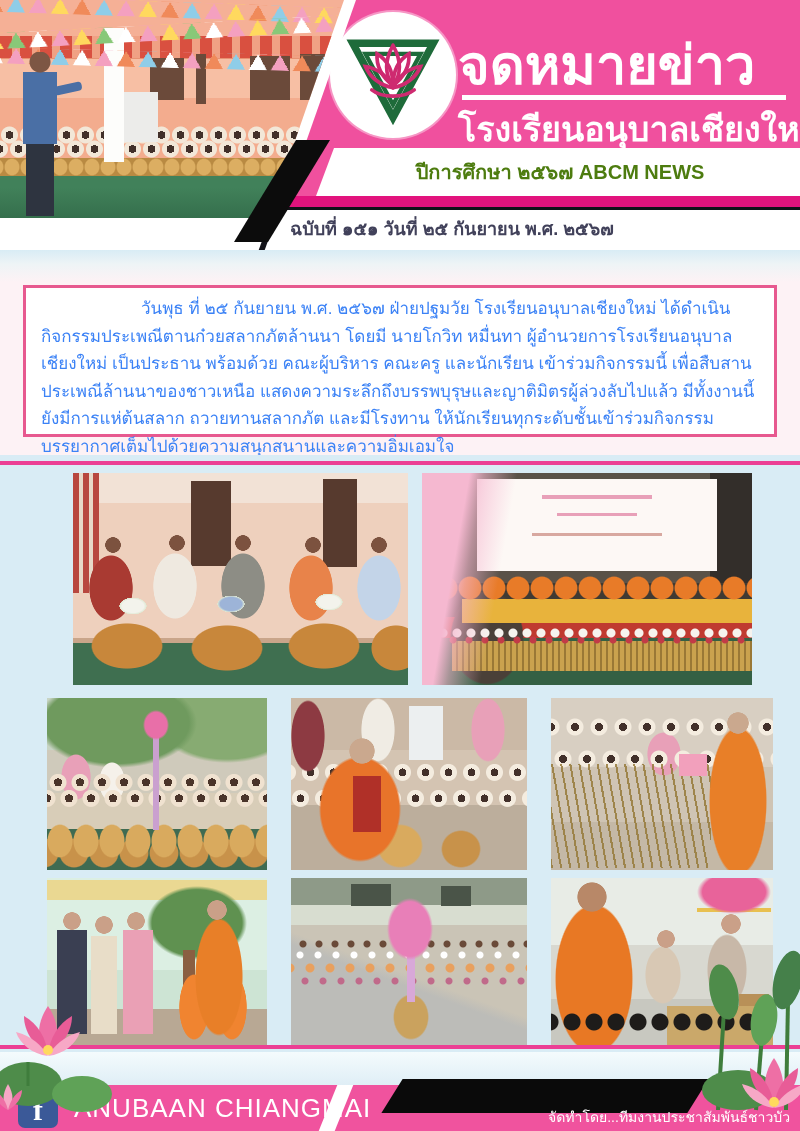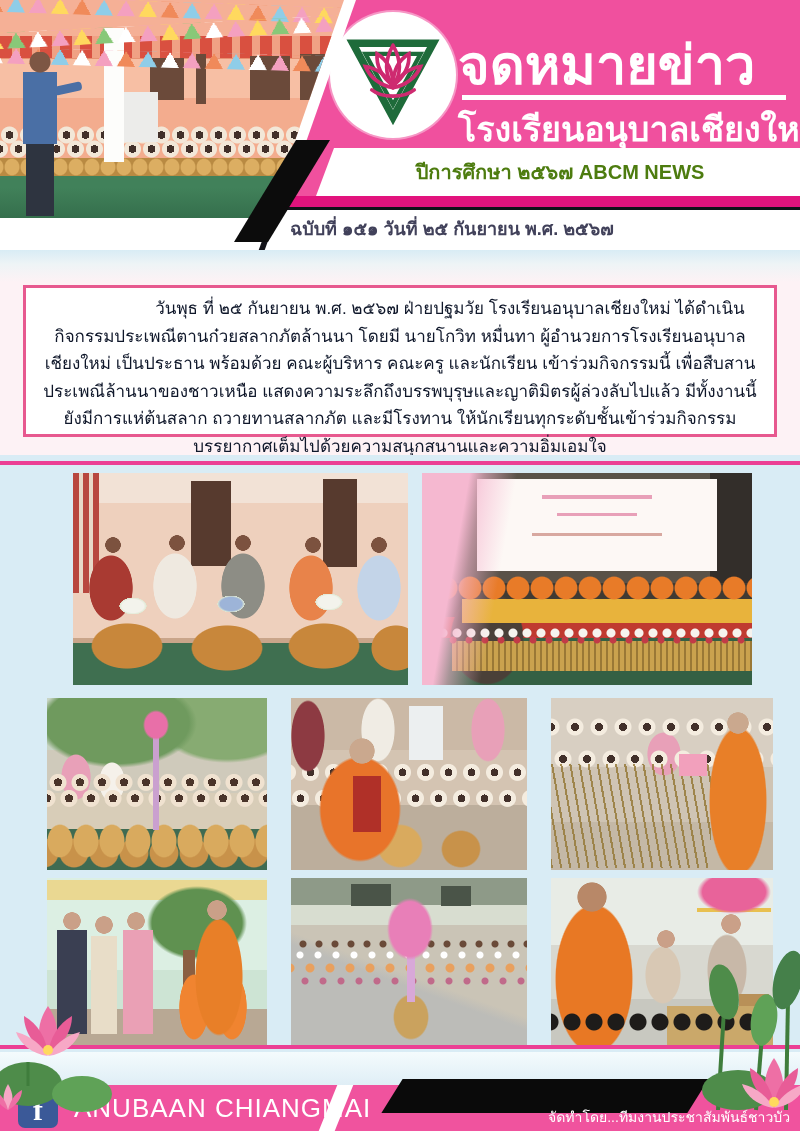--- a/index.html
+++ b/index.html
@@ -78,21 +78,21 @@
      font-size:54px;font-weight:bold;color:#ffffff;white-space:nowrap;}
   .title-rule{position:absolute;left:462px;right:14px;top:95px;height:5px;background:#ffffff;}
   .title-sub{position:absolute;left:458px;right:6px;top:102px;text-align:center;
      font-size:34px;font-weight:bold;color:#ffffff;white-space:nowrap;}
 
   
   .body-strip{position:relative;width:800px;height:205px;
      background:linear-gradient(180deg,#d9ecf5 0,#eef4f6 14px,#fdf2f5 32px,#fdf2f5 100%);}
   .article-box{position:absolute;left:23px;right:23px;top:35px;height:152px;
      background:#ffffff;border:3px solid #e7598f;padding:7px 15px 0 15px;}
-  .article-box p{margin:0;font-size:17px;line-height:1.62;color:#0f172a;text-indent:100px;text-align:center;}
+  .article-box p{margin:0;font-size:17px;line-height:1.62;color:#3b82f6;text-indent:100px;}
 
   
   .collage{position:relative;width:800px;height:597px;background:#d9ecf5;}
   .rule{position:absolute;left:0;right:0;height:4px;background:#ec3f94;}
   .rule-top{top:6px;}
   .rule-bottom{bottom:3px;}
   .row{display:flex;}
   .row1{padding:18px 0 0 73px;gap:14px;}
   .row2{padding:13px 0 0 47px;gap:24px;}
   .row3{padding:8px 0 0 47px;gap:24px;}

